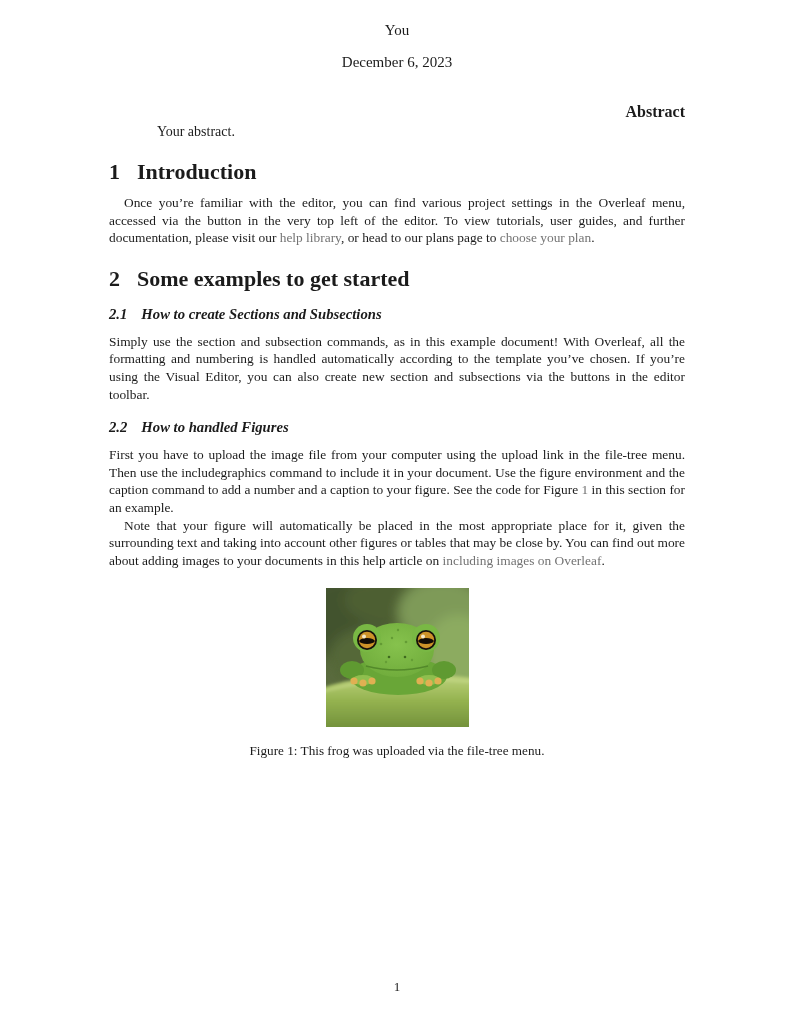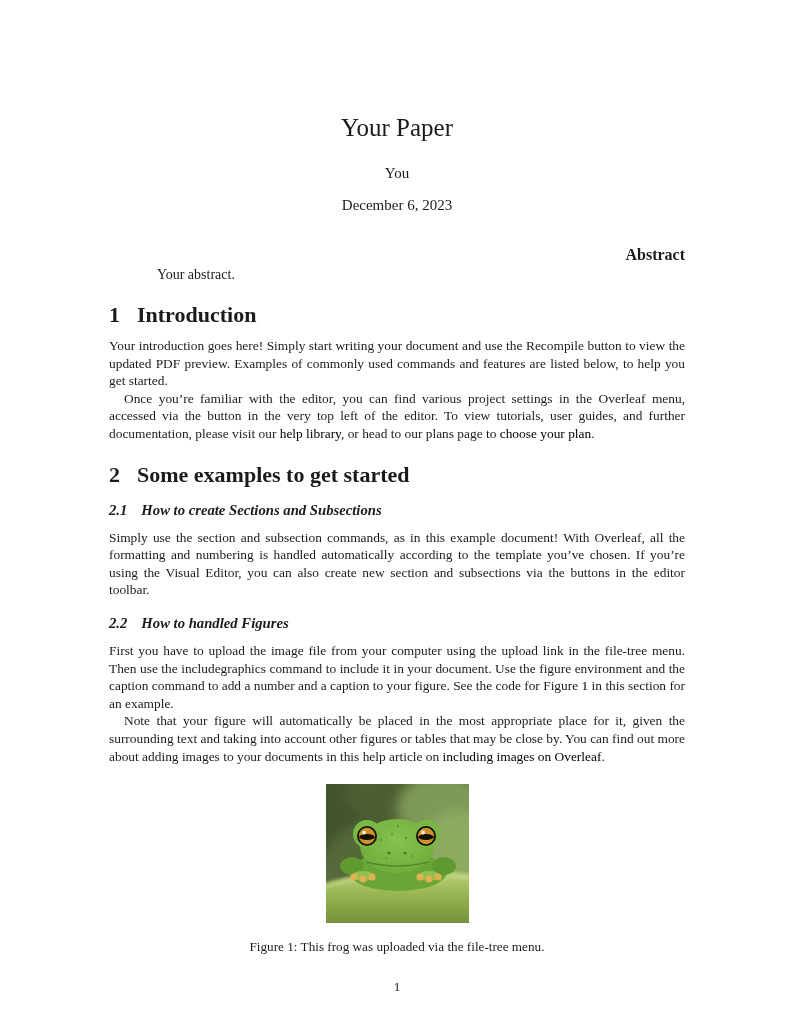--- a/index.html
+++ b/index.html
@@ -69,21 +69,21 @@
   }
   .subsec-heading .sec-num { margin-right: 14px; }
   .para {
     margin: 0;
     font-size: 13.4px;
     line-height: 17.6px;
     text-align: justify;
   }
   .para.indent { text-indent: 15px; }
   a.lnk {
-    color: #000000;
+    color: #737373;
     text-decoration: none;
     cursor: pointer;
   }
   .figure-block {
     margin-top: 19px;
     text-align: center;
   }
   .figure-img {
     display: inline-block;
     width: 143px;
@@ -104,30 +104,28 @@
     text-align: center;
     font-size: 13.2px;
   }
 </style>
 </head>
 <body>
 
 <div class="page">
   <div class="content">
 
-    <h1 class="doc-title">Your Paper</h1>
     <div class="doc-author">You</div>
     <div class="doc-date">December 6, 2023</div>
 
     <div class="abstract-heading">Abstract</div>
     <p class="abstract-text">Your abstract.</p>
 
     <h2 class="sec-heading"><span class="sec-num">1</span><span>Introduction</span></h2>
 
-    <p class="para"><span>Your introduction goes here! Simply start writing your document and use the Recompile button to view the updated PDF preview. Examples of commonly used commands and features are listed below, to help you get started.</span></p>
 
     <p class="para indent"><span>Once you’re familiar with the editor, you can find various project settings in the Overleaf menu, accessed via the button in the very top left of the editor. To view tutorials, user guides, and further documentation, please visit our </span><a class="lnk">help library</a><span>, or head to our plans page to </span><a class="lnk">choose your plan</a><span>.</span></p>
 
     <h2 class="sec-heading"><span class="sec-num">2</span><span>Some examples to get started</span></h2>
 
     <h3 class="subsec-heading"><span class="sec-num">2.1</span><span>How to create Sections and Subsections</span></h3>
 
     <p class="para"><span>Simply use the section and subsection commands, as in this example document! With Overleaf, all the formatting and numbering is handled automatically according to the template you’ve chosen. If you’re using the Visual Editor, you can also create new section and subsections via the buttons in the editor toolbar.</span></p>
 
     <h3 class="subsec-heading"><span class="sec-num">2.2</span><span>How to handled Figures</span></h3>

